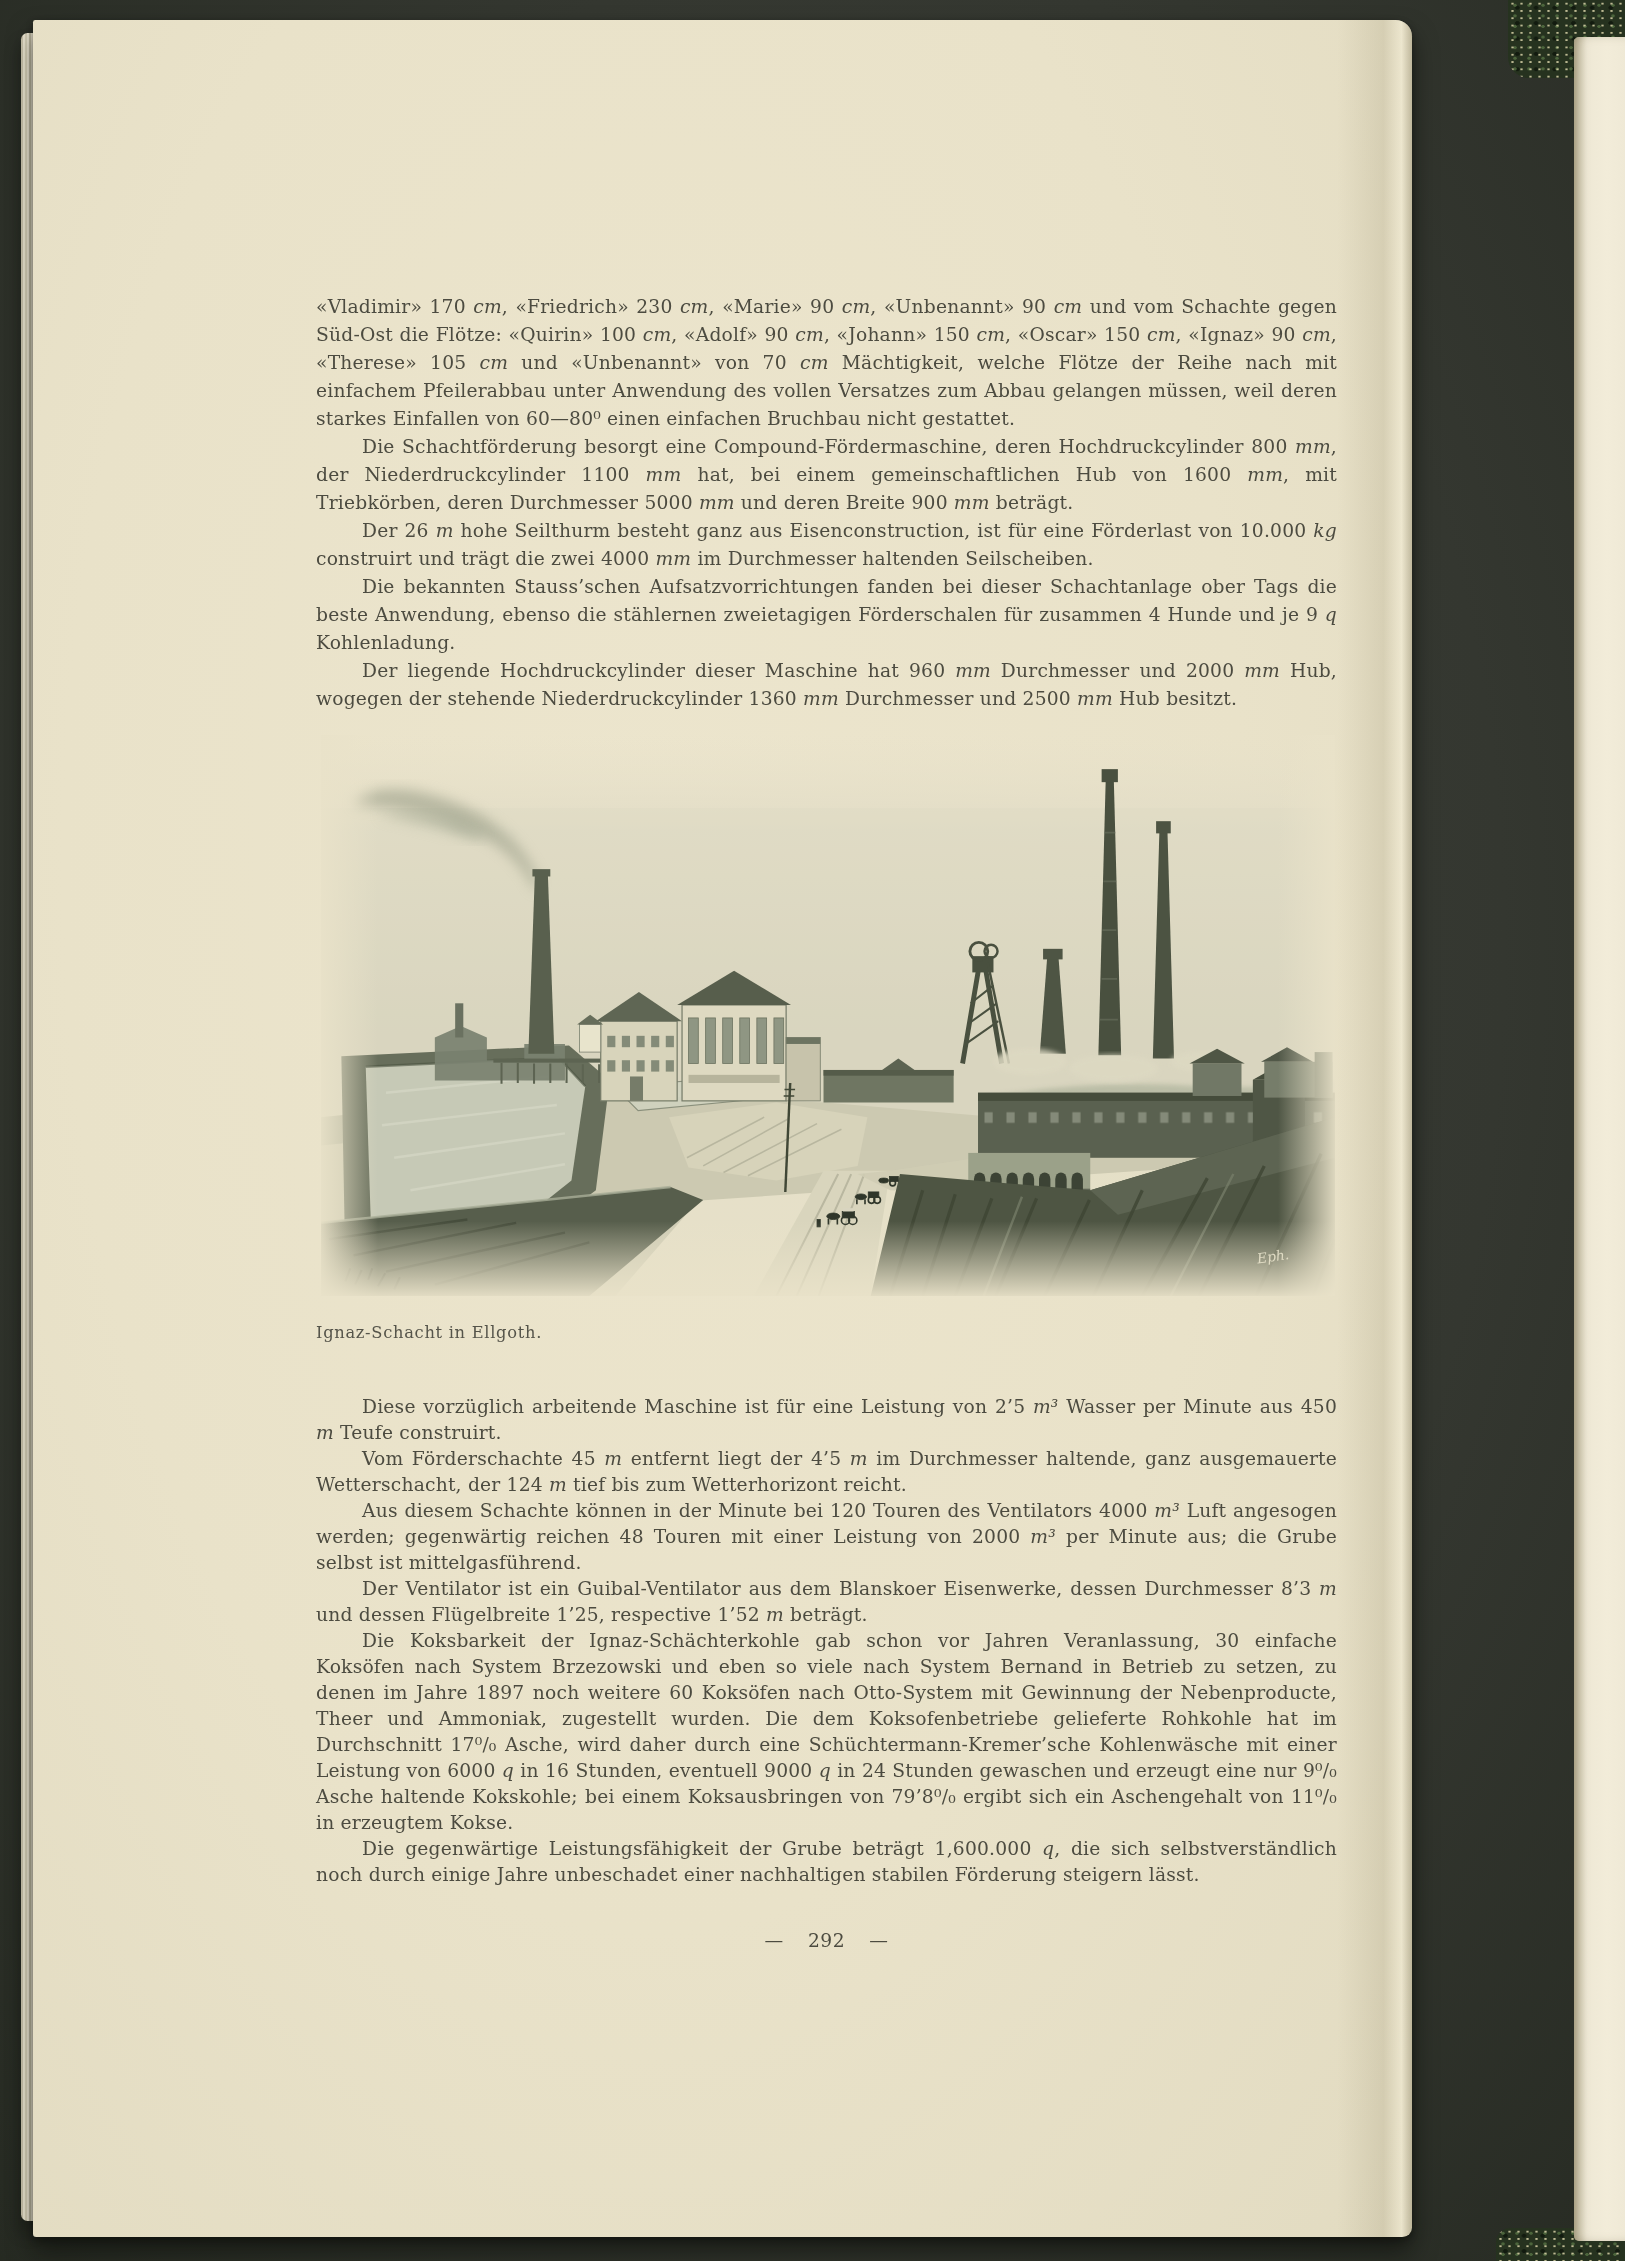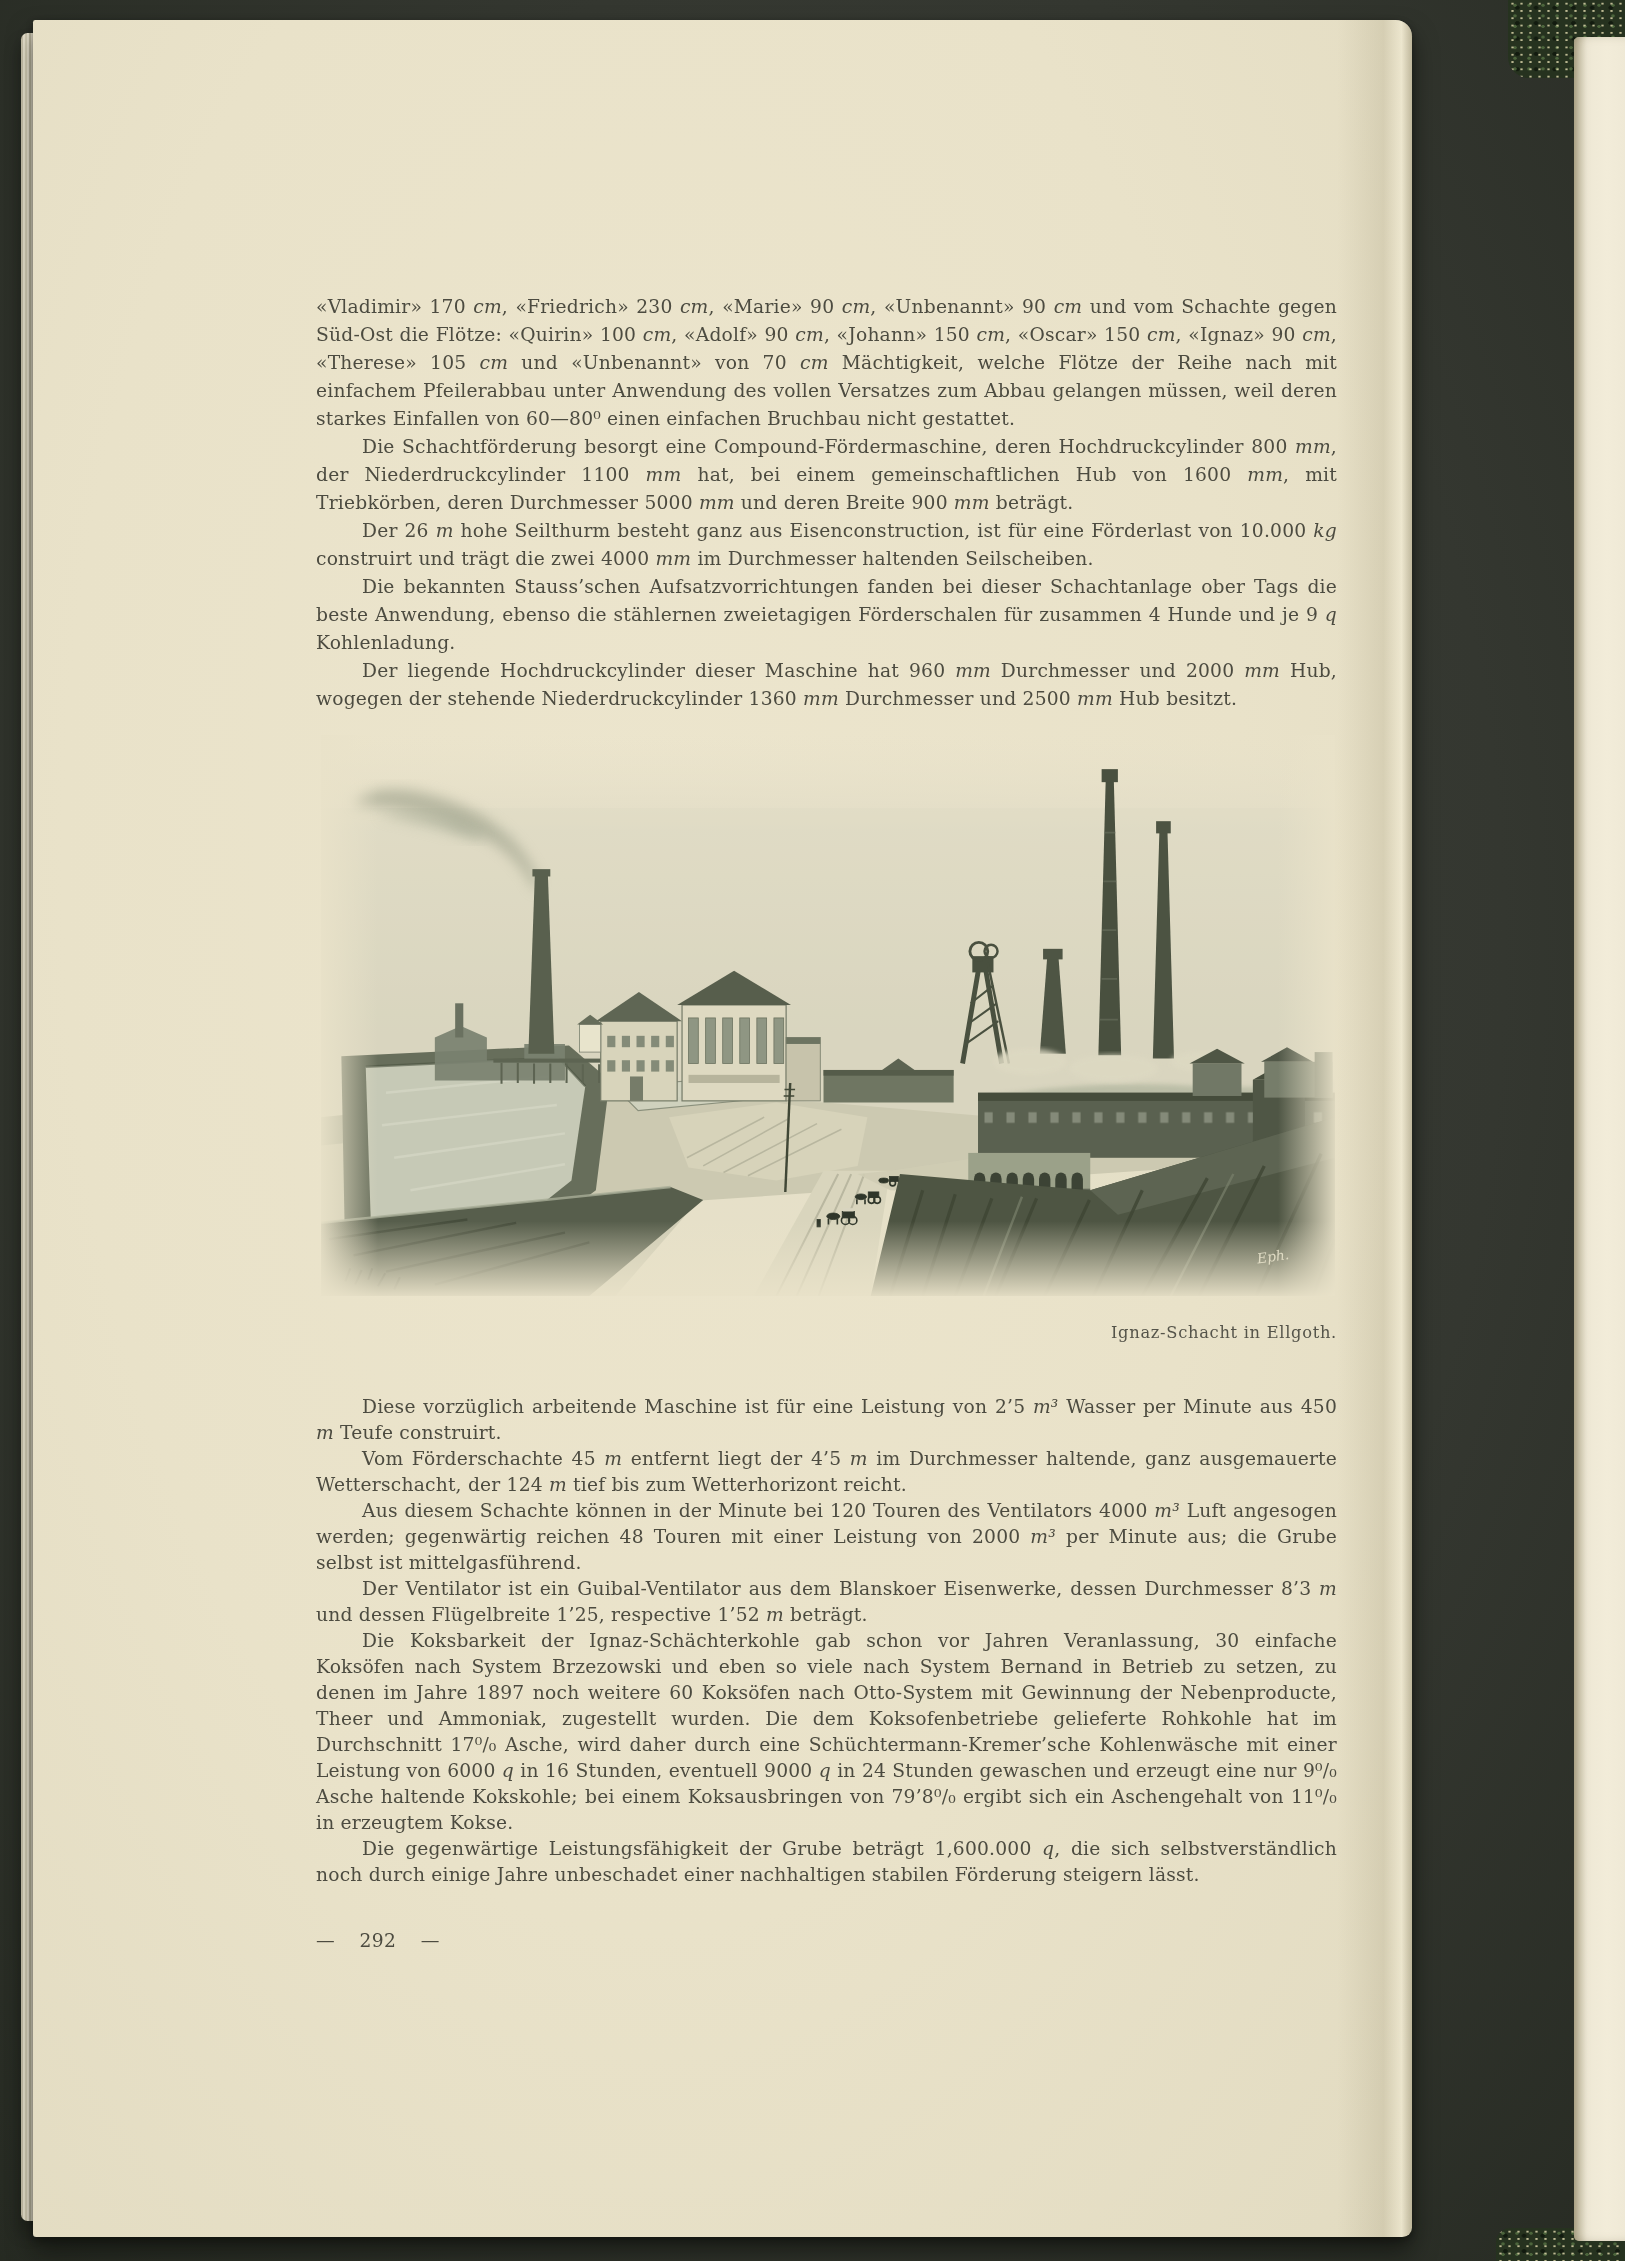--- a/index.html
+++ b/index.html
@@ -52,25 +52,25 @@
     text-align:justify;font-size:18.7px;color:#4c4b40;letter-spacing:0.2px;
   }
   .text-block.top{top:273px;line-height:28px;}
   .text-block.bottom{top:1374px;line-height:26px;}
   .text-block p{margin:0;text-indent:46px;}
   .text-block p.noindent{text-indent:0;}
   .photo-figure{position:absolute;left:288px;top:715px;width:1014px;height:561px;margin:0;}
   .photo-figure svg{width:100%;height:100%;display:block;}
   .photo-caption{
     position:absolute;left:283px;top:1303px;width:1021px;
-    text-align:right;font-size:16.3px;letter-spacing:0.7px;color:#55544a;
+    text-align:left;font-size:16.3px;letter-spacing:0.7px;color:#55544a;
   }
   .page-number{
     position:absolute;left:283px;top:1910px;width:1021px;
-    font-size:18.7px;color:#4c4b40;letter-spacing:0.4px;
+    text-align:center;font-size:18.7px;color:#4c4b40;letter-spacing:0.4px;
   }
   .page-number .num{margin:0 24.4px;}
 </style>
 </head>
 <body>
 
 <div class="stage">
   <div class="backdrop"></div>
   <div class="cover-marble cover-top"></div>
   <div class="cover-marble cover-bottom"></div>

